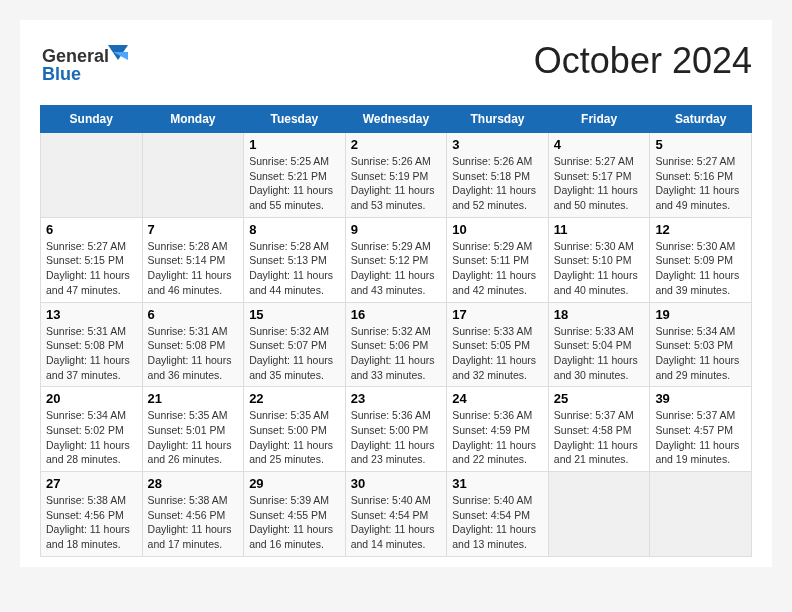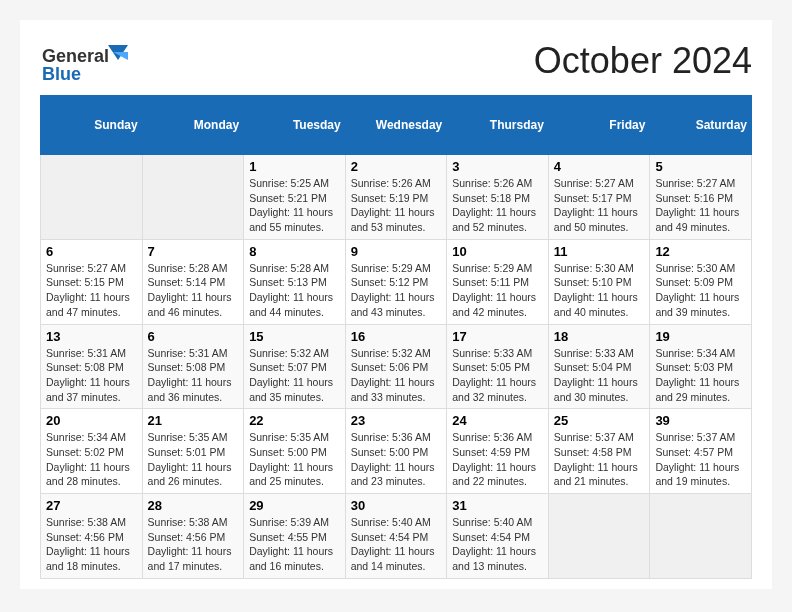--- a/index.html
+++ b/index.html
@@ -13,21 +13,21 @@
     .page {
       background: white;
       width: 752px;
       margin: 0 auto;
       padding: 20px 20px 10px 20px;
     }
     .header {
       display: flex;
       justify-content: space-between;
       align-items: flex-start;
-      margin-bottom: 10px;
+      margin-bottom: 20px;
     }
     .logo {
       display: flex;
       flex-direction: column;
       align-items: flex-start;
     }
     .title-block {
       text-align: right;
     }
     .month-title {
@@ -40,22 +40,22 @@
       color: #444;
     }
     table {
       width: 100%;
       border-collapse: collapse;
       font-size: 11px;
     }
     thead tr th {
       background: #1a6bb5;
       color: white;
-      padding: 22px 4px;
-      text-align: right;
+      padding: 6px 4px;
+      text-align: center;
       font-size: 12px;
       font-weight: bold;
       border: 1px solid #1a6bb5;
     }
     tbody tr td {
       border: 1px solid #ddd;
       padding: 4px 5px;
       vertical-align: top;
       min-height: 80px;
       width: calc(100% / 7);

